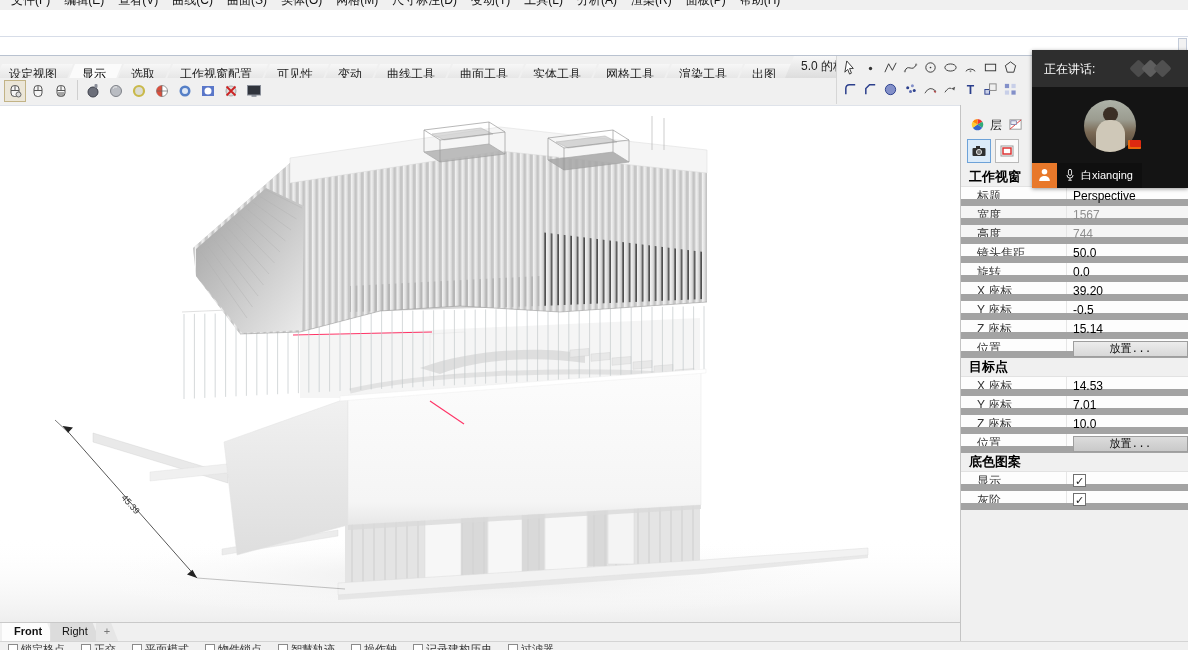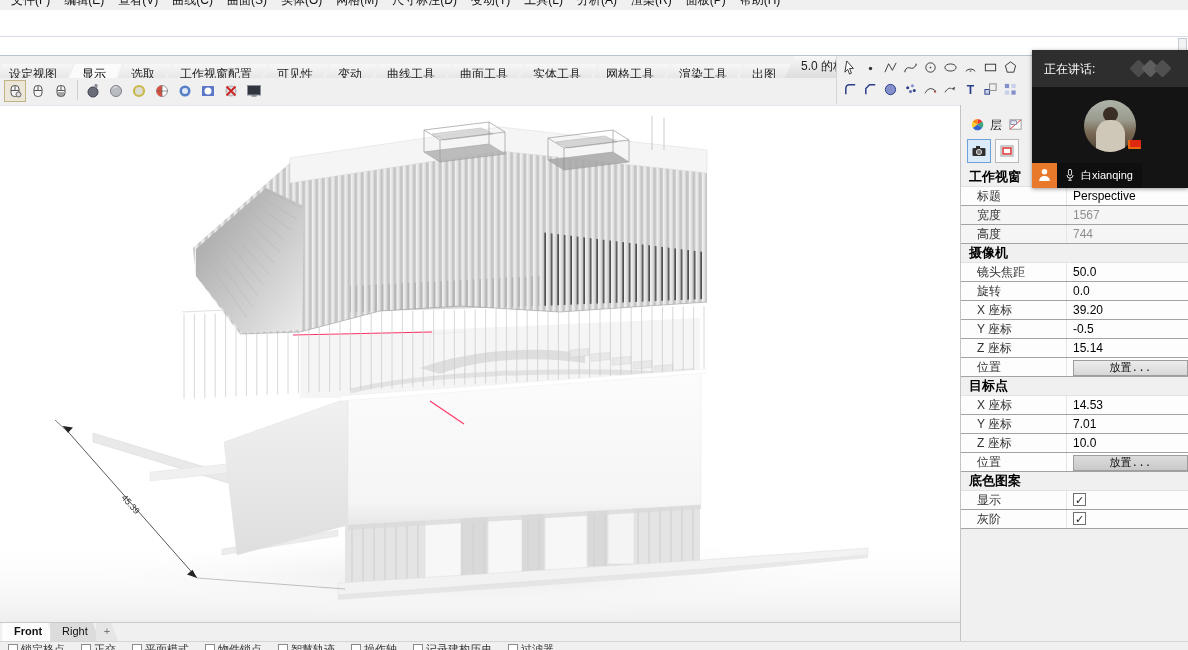--- a/index.html
+++ b/index.html
@@ -46,21 +46,21 @@
   
   #panel{position:absolute;left:960px;top:105px;width:228px;height:545px;background:#f0f0f0;border-left:1px solid #c4c4c4;}
   #ptabs1{position:absolute;left:6px;top:10px;height:22px;white-space:nowrap;}
   #ptabs1 .ptab{display:inline-block;width:20px;height:20px;text-align:center;padding-top:2px;vertical-align:top;}
   #ptabs1 .ptab-label{display:inline-block;height:20px;line-height:20px;padding:0 3px;vertical-align:top;color:#222;}
   #ptabs2{position:absolute;left:6px;top:34px;height:26px;white-space:nowrap;}
   .pbtn{display:inline-block;width:24px;height:24px;text-align:center;padding-top:3px;margin-right:4px;background:#fafafa;border:1px solid #b9b9b9;vertical-align:top;}
   .pbtn.sel{background:#dcebf9;border:1px solid #6da2d8;}
   #psections{position:absolute;left:0;top:63px;width:100%;}
   .sec-title{height:19px;line-height:18px;font-weight:bold;font-size:13px;padding-left:8px;border-bottom:1px solid #e2e2e2;color:#000;}
-  .prow{display:flex;height:19px;line-height:18px;border-bottom:1px solid #a3a3a3;background:#fdfdfd;justify-content:space-between;}
+  .prow{display:flex;height:19px;line-height:18px;border-bottom:7px solid #a3a3a3;background:#fdfdfd;justify-content:space-between;}
   .prow.muted-row{background:#f5f5f5;}
   .plabel{width:106px;padding-left:16px;color:#333;border-right:1px solid #e6e6e6;overflow:hidden;white-space:nowrap;}
   .pval{flex:1;padding-left:6px;color:#000;position:relative;white-space:nowrap;}
   .pval.muted{color:#8f8f8f;}
   .pval.hl{background:#e2e2e2;}
   .combo-btn{position:absolute;right:1px;top:1px;width:15px;height:16px;background:linear-gradient(#f6fafd,#dde9f6);
              border:1px solid #98b7d8;font-size:9px;color:#345;text-align:center;line-height:14px;}
   .place-btn{width:100%;height:16px;margin-top:1px;font-size:11px;line-height:13px;color:#111;
              background:linear-gradient(#ececec,#d8d8d8);border:1px solid #9e9e9e;font-family:Liberation Mono, monospace;}
   .place-btn.dark{background:linear-gradient(#dcdcdc,#c9c9c9);}
@@ -452,21 +452,20 @@
           <span class="pval">Perspective</span>
         </div>
         <div class="prow muted-row">
           <span class="plabel">宽度</span>
           <span class="pval muted">1567</span>
         </div>
         <div class="prow muted-row">
           <span class="plabel">高度</span>
           <span class="pval muted">744</span>
         </div>
-        <div class="sec-title">摄像机</div>
         <div class="prow">
           <span class="plabel">镜头焦距</span>
           <span class="pval">50.0</span>
         </div>
         <div class="prow">
           <span class="plabel">旋转</span>
           <span class="pval">0.0</span>
         </div>
         <div class="prow">
           <span class="plabel">X 座标</span>

